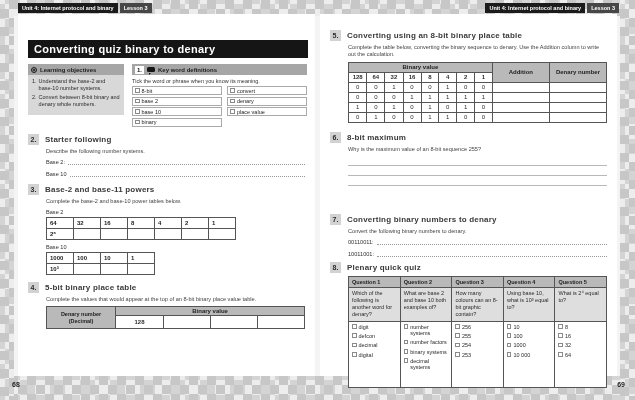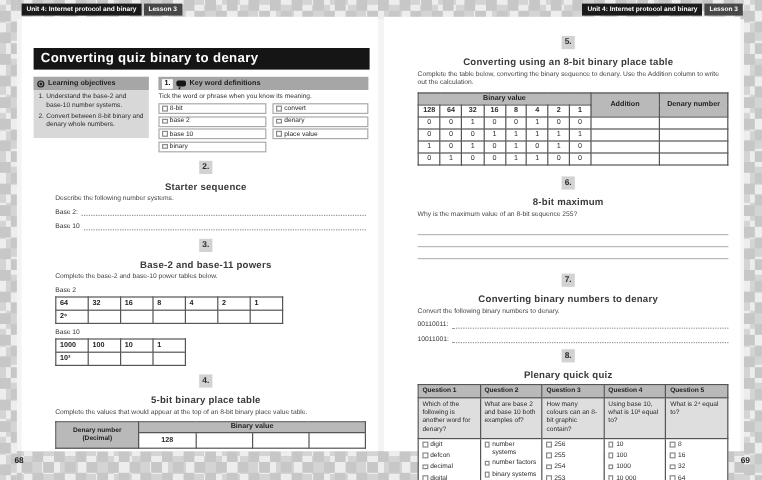--- a/index.html
+++ b/index.html
@@ -57,21 +57,21 @@
   .kw-title { font-size:6px; font-weight:bold; color:#1e1e1e; }
   .kw-body { padding:2px 0 0; }
   .kw-instr { font-size:5.5px; color:#333; margin:1px 0 2px; }
   .kw-grid { display:grid; grid-template-columns:1fr .88fr; column-gap:5px; }
   .kw-col { display:flex; flex-direction:column; gap:1.5px; }
   .kw-cell { display:flex; align-items:center; gap:2px; border:1px solid #aaa; height:9px; padding:0 2px; font-size:5.5px; color:#222; background:#fff; }
   .cb { flex:none; width:4.5px; height:4.5px; border:1px solid #8a8a8a; background:#fff; display:inline-block; }
 
   
   .sec { margin-top:7px; }
-  .sec-head { display:flex; align-items:center; gap:6px; margin-left:10px;flex-direction:column; }
+  .sec-head { display:flex; align-items:center; gap:6px; margin-left:10px; }
   .badge { width:11px; height:11px; background:#d2d2d2; color:#2c2c2c; font-weight:bold; font-size:7px; display:flex; align-items:center; justify-content:center; flex:none; }
   .sec-head h3 { font-size:8px; color:#3a3a3a; letter-spacing:.2px; font-weight:bold; }
   .sec-body { margin:3px 10px 0 28px; }
   .instr { font-size:5.6px; color:#444; line-height:1.3; margin-bottom:3px; }
   .ans-line { display:flex; align-items:flex-end; margin-bottom:5px; font-size:5.6px; color:#333; }
   .ans-label { flex:none; margin-right:3px; }
   .dotline { flex:1; border-bottom:1px dotted #979797; height:7px; }
   .rule { border-bottom:1px solid #b8b8b8; height:10px; }
   .tbl-label { font-size:5.6px; color:#333; margin:4px 0 2px; }
 
@@ -187,21 +187,21 @@
                 </div>
               </div>
           </div>
         </div>
       </div>
     </div>
 
     <div class="sec">
       <div class="sec-head">
         <span class="badge">2.</span>
-        <h3>Starter sequence</h3>
+        <h3>Starter following</h3>
       </div>
       <div class="sec-body">
         <p class="instr">Describe the following number systems.</p>
         <div class="ans-line">
           <span class="ans-label">Base 2:</span>
           <span class="dotline"></span>
         </div>
         <div class="ans-line">
           <span class="ans-label">Base 10</span>
           <span class="dotline"></span>
@@ -371,21 +371,21 @@
         <h3>8-bit maximum</h3>
       </div>
       <div class="sec-body">
         <p class="instr">Why is the maximum value of an 8-bit sequence 255?</p>
         <div class="rule"></div>
         <div class="rule"></div>
         <div class="rule"></div>
       </div>
     </div>
 
-    <div class="sec" style="margin-top:12px">
+    <div class="sec" style="margin-top:28px">
       <div class="sec-head">
         <span class="badge">7.</span>
         <h3>Converting binary numbers to denary</h3>
       </div>
       <div class="sec-body">
         <p class="instr">Convert the following binary numbers to denary.</p>
         <div class="ans-line">
           <span class="ans-label">00110011:</span>
           <span class="dotline"></span>
         </div>

